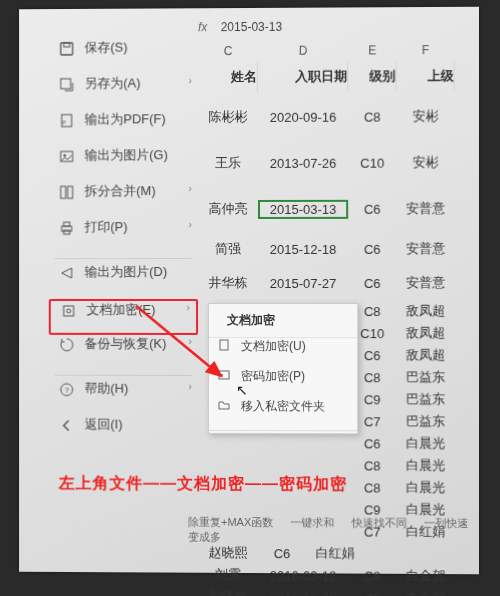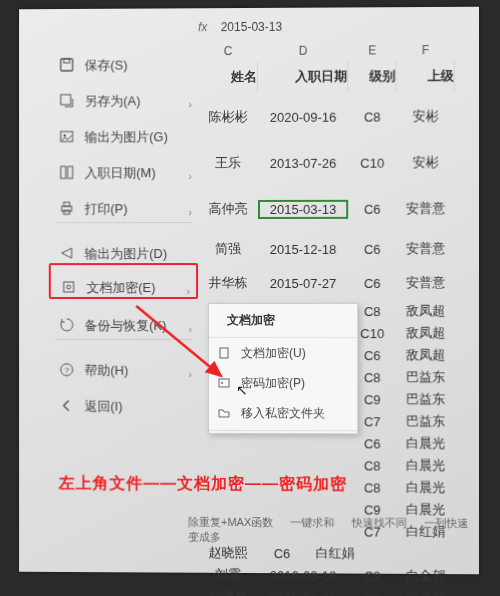--- a/index.html
+++ b/index.html
@@ -12,28 +12,28 @@
   .c-c{width:60px}.c-d{width:90px}.c-e{width:48px}.c-f{width:58px}
   .hdr-row{position:absolute;top:54px;left:180px;display:flex;font-size:13px;font-weight:600;color:#333}
   .hdr-row div{text-align:right;padding:6px 0;border-right:1px solid rgba(0,0,0,.08)}
   .grid{position:absolute;top:86px;left:180px;font-size:13px;color:#333}
   .grow{display:flex;height:34px;align-items:center}
   .grow.tall{height:46px}
   .grow.short{height:22px}
   .grow div{text-align:center}
   .sel{border:2px solid #2f8b3a;}
   .menu{position:absolute;left:30px;top:30px;width:150px;background:rgba(255,255,255,0);}
-  .mi{display:flex;align-items:flex-end;height:36px;padding:0 8px;color:#444;font-size:13px;position:relative}
+  .mi{display:flex;align-items:flex-start;height:36px;padding:0 8px;color:#444;font-size:13px;position:relative}
   .mi .ic{width:20px;height:20px;margin-right:8px;display:flex;align-items:center;justify-content:center;color:#555}
   .mi .chev{position:absolute;right:6px;color:#888;font-size:11px}
   .hl{border:2px solid #e23;border-radius:2px}
   .sep{height:1px;background:rgba(0,0,0,.1);margin:4px 6px}
   .submenu{position:absolute;left:190px;top:295px;width:150px;background:#f7f7f7;border:1px solid #ccc;box-shadow:2px 2px 6px rgba(0,0,0,.2)}
   .smh{font-size:12px;font-weight:600;padding:8px 18px;color:#333;border-bottom:1px solid #e3e3e3}
-  .smi{display:flex;align-items:center;height:30px;padding:0 8px;font-size:12px;color:#444}
+  .smi{display:flex;align-items:flex-start;height:30px;padding:0 8px;font-size:12px;color:#444}
   .smi .ic{width:18px;margin-right:6px;color:#666}
   .arrow{position:absolute;left:108px;top:288px;pointer-events:none}
   .caption{position:absolute;left:40px;top:466px;font-size:16px;color:#e22;font-weight:600;letter-spacing:1px}
   .footer{position:absolute;left:170px;bottom:28px;font-size:11px;color:#666}
   .footer span{margin-right:14px}
   .cursor{position:absolute;left:218px;top:374px;font-size:14px;color:#222}
   svg{display:block}
 </style>
 </head>
 <body>
@@ -191,35 +191,44 @@
             <rect x="2" y="2" width="10" height="10" fill="none" stroke="#555"></rect>
             <path d="M6 14h8v-8" fill="none" stroke="#555"></path>
           </svg>
         </span>
         <span>另存为(A)</span>
         <span class="chev">›</span>
       </div>
     <div class="mi">
         <span class="ic">
           <svg width="16" height="16" viewBox="0 0 16 16">
+            <rect x="3" y="2" width="10" height="12" fill="none" stroke="#555"></rect>
+            <text x="4" y="12" font-size="5" fill="#555">P</text>
+          </svg>
+        </span>
+        <span>输出为PDF(F)</span>
+      </div>
+    <div class="mi">
+        <span class="ic">
+          <svg width="16" height="16" viewBox="0 0 16 16">
             <rect x="2" y="3" width="12" height="10" fill="none" stroke="#555"></rect>
             <circle cx="6" cy="7" r="1.3" fill="#555"></circle>
             <path d="M3 12l3-3 3 2 4-4" fill="none" stroke="#555"></path>
           </svg>
         </span>
         <span>输出为图片(G)</span>
       </div>
     <div class="mi">
         <span class="ic">
           <svg width="16" height="16" viewBox="0 0 16 16">
             <rect x="2" y="2" width="5" height="12" fill="none" stroke="#555"></rect>
             <rect x="9" y="2" width="5" height="12" fill="none" stroke="#555"></rect>
           </svg>
         </span>
-        <span>入职日期(M)</span>
+        <span>拆分合并(M)</span>
         <span class="chev">›</span>
       </div>
     <div class="mi">
         <span class="ic">
           <svg width="16" height="16" viewBox="0 0 16 16">
             <rect x="3" y="6" width="10" height="5" fill="none" stroke="#555"></rect>
             <rect x="5" y="2" width="6" height="4" fill="none" stroke="#555"></rect>
             <rect x="5" y="10" width="6" height="4" fill="none" stroke="#555"></rect>
           </svg>
         </span>

